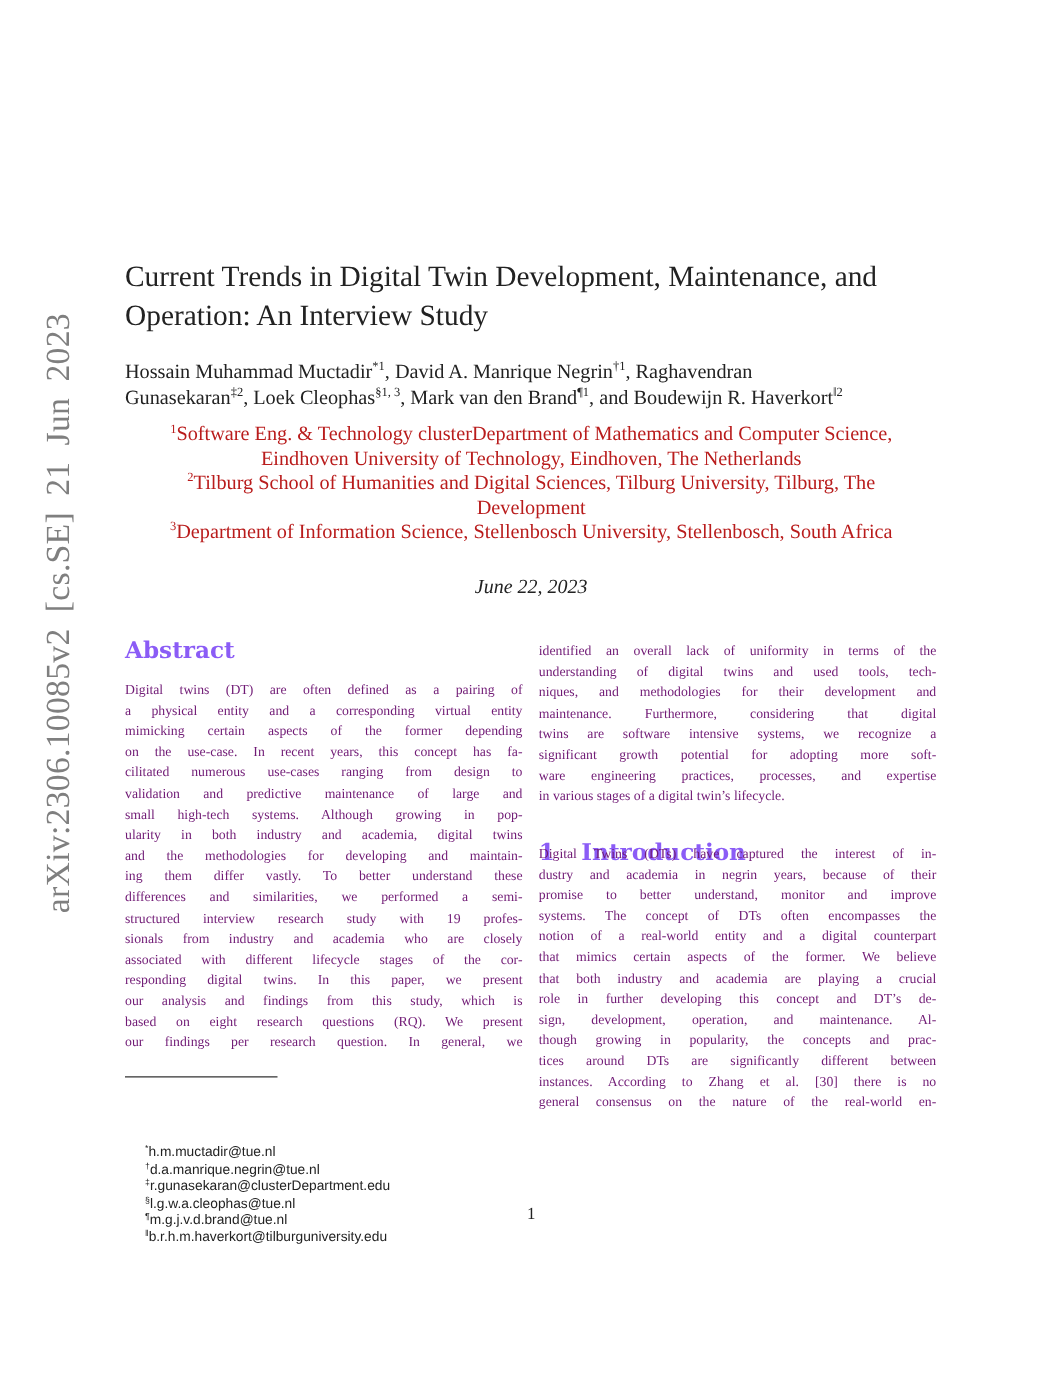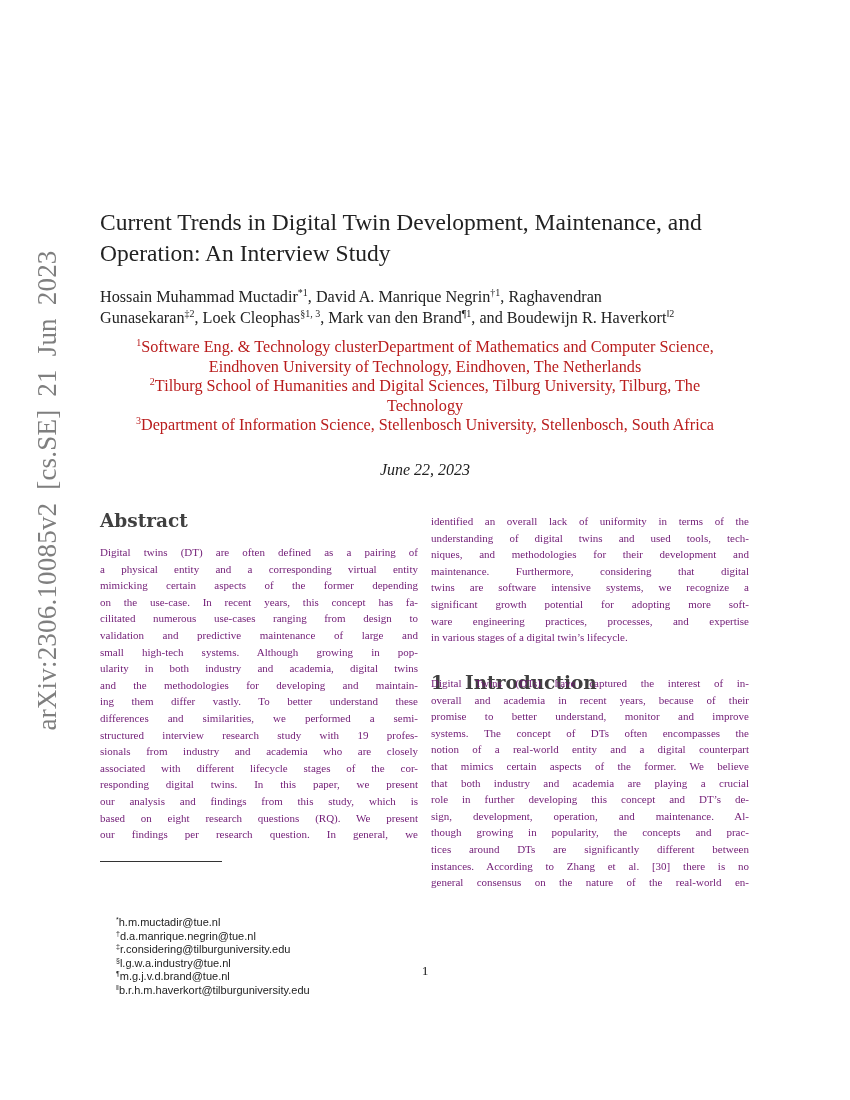--- a/index.html
+++ b/index.html
@@ -52,21 +52,21 @@
       position: absolute; width: 318px;
       font-family: "Liberation Serif", serif;
       font-size: 11px; line-height: 16.6px; color: #701a75;
       text-align: justify;
     }
     .col-left { left: 100px; top: 544px; }
     .col-right { left: 431px; top: 513px; }
     .section-heading {
       position: absolute;
       font-family: "DejaVu Serif", serif;
-      font-weight: bold; font-size: 18.5px; color: #404040;
+      font-weight: bold; font-size: 18.5px; color: #8b5cf6;
     }
     .abstract-heading { left: 100px; top: 510px; }
     .intro-heading { left: 431px; top: 672px; }
     .intro-heading .num { display: inline-block; width: 34px; }
     .intro-body { top: 675px; }
     .line { display: block; white-space: nowrap; text-align: justify; text-align-last: justify; }
     .line.last { text-align-last: left; }
     .footnote-rule {
       position: absolute; left: 100px; top: 861px; width: 122px; height: 0;
       border-top: 1px solid #333;
@@ -105,21 +105,21 @@
   </div>
 </div>
 
 <div class="affils">
   <div>
     <sup>1</sup><span>Software Eng. &amp; Technology clusterDepartment of Mathematics and Computer Science,</span><br>
     <span>Eindhoven University of Technology, Eindhoven, The Netherlands</span>
   </div>
   <div>
     <sup>2</sup><span>Tilburg School of Humanities and Digital Sciences, Tilburg University, Tilburg, The</span><br>
-    <span>Technology</span>
+    <span>Development</span>
   </div>
   <div>
     <sup>3</sup><span>Department of Information Science, Stellenbosch University, Stellenbosch, South Africa</span>
   </div>
 </div>
 
 <div class="date">June 22, 2023</div>
 
 <div class="section-heading abstract-heading">Abstract</div>
 
@@ -141,22 +141,22 @@
   <span class="line">responding digital twins.  In this paper, we present</span>
   <span class="line">our analysis and findings from this study, which is</span>
   <span class="line">based on eight research questions (RQ). We present</span>
   <span class="line">our findings per research question.  In general, we</span>
 </div>
 
 <div class="footnote-rule"></div>
 <div class="footnotes">
   <div><sup>*</sup><span>h.m.muctadir@tue.nl</span></div>
   <div><sup>†</sup><span>d.a.manrique.negrin@tue.nl</span></div>
-  <div><sup>‡</sup><span>r.considering@tilburguniversity.edu</span></div>
-  <div><sup>§</sup><span>l.g.w.a.industry@tue.nl</span></div>
+  <div><sup>‡</sup><span>r.gunasekaran@clusterDepartment.edu</span></div>
+  <div><sup>§</sup><span>l.g.w.a.cleophas@tue.nl</span></div>
   <div><sup>¶</sup><span>m.g.j.v.d.brand@tue.nl</span></div>
   <div><sup>‖</sup><span>b.r.h.m.haverkort@tilburguniversity.edu</span></div>
 </div>
 
 <div class="col col-right">
   <span class="line">identified an overall lack of uniformity in terms of the</span>
   <span class="line">understanding of digital twins and used tools, tech-</span>
   <span class="line">niques, and methodologies for their development and</span>
   <span class="line">maintenance.  Furthermore, considering that digital</span>
   <span class="line">twins are software intensive systems, we recognize a</span>
@@ -164,21 +164,21 @@
   <span class="line">ware engineering practices, processes, and expertise</span>
   <span class="line last">in various stages of a digital twin’s lifecycle.</span>
 </div>
 
 <div class="section-heading intro-heading">
   <span class="num">1</span><span>Introduction</span>
 </div>
 
 <div class="col col-right intro-body">
   <span class="line">Digital Twins (DTs) have captured the interest of in-</span>
-  <span class="line">overall and academia in recent years, because of their</span>
+  <span class="line">dustry and academia in negrin years, because of their</span>
   <span class="line">promise to better understand, monitor and improve</span>
   <span class="line">systems. The concept of DTs often encompasses the</span>
   <span class="line">notion of a real-world entity and a digital counterpart</span>
   <span class="line">that mimics certain aspects of the former. We believe</span>
   <span class="line">that both industry and academia are playing a crucial</span>
   <span class="line">role in further developing this concept and DT’s de-</span>
   <span class="line">sign, development, operation, and maintenance. Al-</span>
   <span class="line">though growing in popularity, the concepts and prac-</span>
   <span class="line">tices around DTs are significantly different between</span>
   <span class="line">instances. According to Zhang et al. [30] there is no</span>

